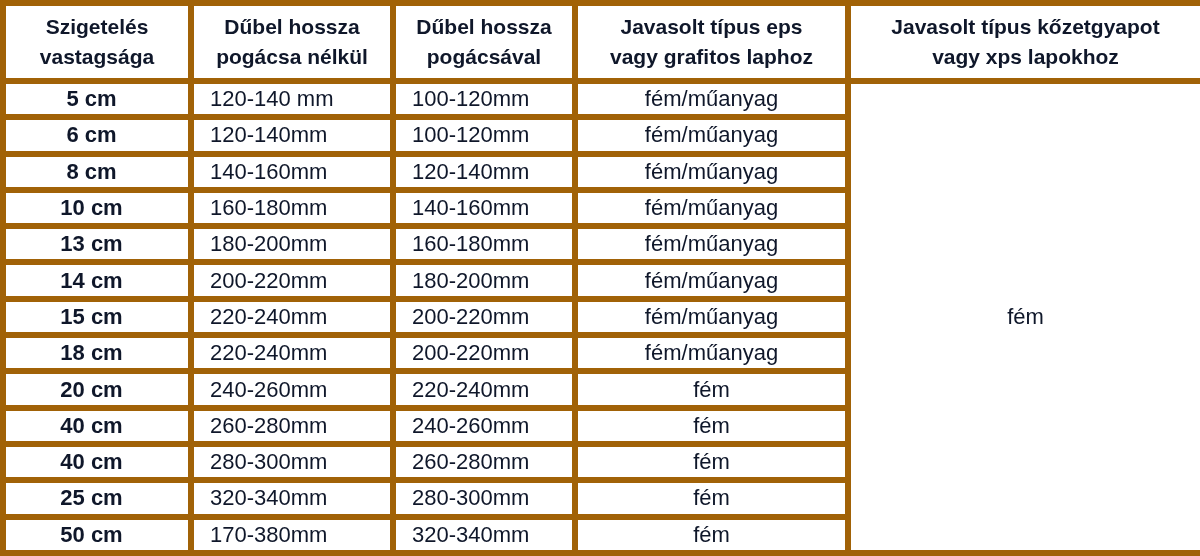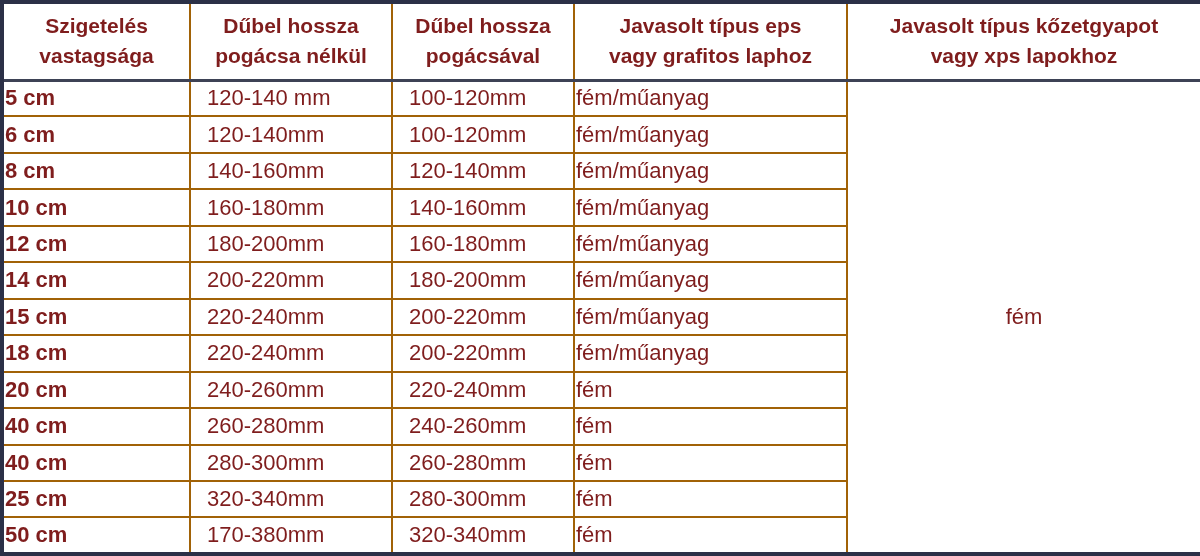--- a/index.html
+++ b/index.html
@@ -16,22 +16,22 @@
   }
   table#dowel-table {
     width: 1200px;
     height: 556px;
     border-collapse: collapse;
     table-layout: fixed;
     background: #ffffff;
     border: 4px solid #2b3047;
   }
   th, td {
-    border: 2px solid #a16207;
-    color: #7f1d1d;
+    border: 6px solid #a16207;
+    color: #0f172a;
     box-sizing: border-box;
     overflow: hidden;
   }
   thead tr {
     height: 78px;
   }
   thead th {
     font-weight: bold;
     font-size: 21px;
     line-height: 1.43;
@@ -43,29 +43,30 @@
   }
   tbody tr {
     height: 36px;
   }
   tbody td {
     font-size: 22px;
     vertical-align: middle;
   }
   td.c1 {
     font-weight: bold;
-    text-align: left;
+    text-align: center;
     padding-right: 12px;
   }
   td.c2, td.c3 {
     text-align: left;
     padding-left: 16px;
     border-radius: 14px;
   }
   td.c4 {
+    text-align: center;
   }
   td.c5 {
     text-align: center;
     font-weight: normal;
     vertical-align: middle;
   }
 </style>
 </head>
 <body>
 
@@ -112,21 +113,21 @@
           <td class="c3">120-140mm</td>
           <td class="c4">fém/műanyag</td>
         </tr>
         <tr>
           <td class="c1">10 cm</td>
           <td class="c2">160-180mm</td>
           <td class="c3">140-160mm</td>
           <td class="c4">fém/műanyag</td>
         </tr>
         <tr>
-          <td class="c1">12 cm</td>
+          <td class="c1">13 cm</td>
           <td class="c2">180-200mm</td>
           <td class="c3">160-180mm</td>
           <td class="c4">fém/műanyag</td>
         </tr>
         <tr>
           <td class="c1">14 cm</td>
           <td class="c2">200-220mm</td>
           <td class="c3">180-200mm</td>
           <td class="c4">fém/műanyag</td>
         </tr>

